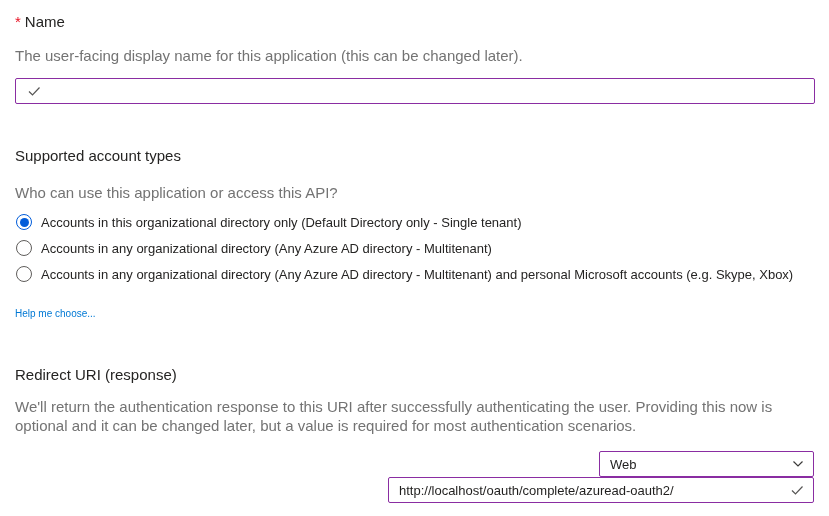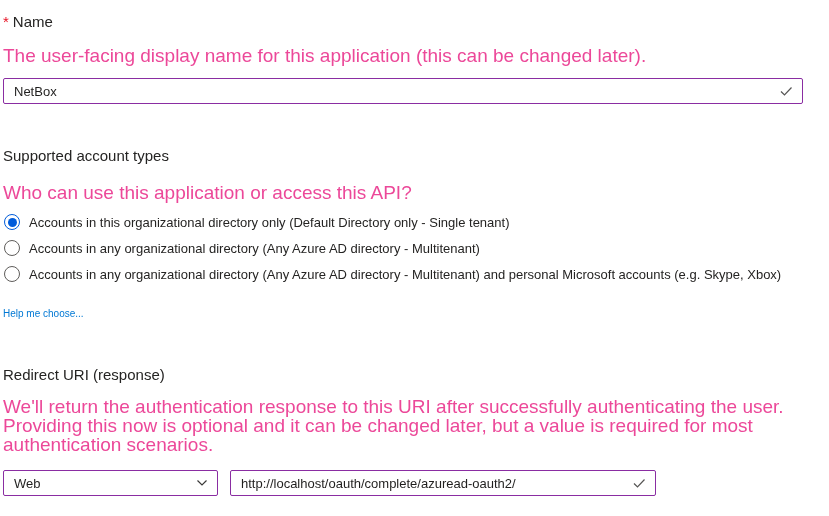--- a/index.html
+++ b/index.html
@@ -3,33 +3,33 @@
 <meta charset="utf-8">
 <style>
   * { margin: 0; padding: 0; box-sizing: border-box; }
   html, body { background: #ffffff; }
   body {
     width: 829px; height: 516px;
     font-family: "Liberation Sans", sans-serif;
     color: #323130;
     overflow: hidden;
   }
-  .page { padding: 12px 15px 0 3px; }
+  .page { padding: 12px 15px 0 3px; margin-left: 12px; }
 
   .section-title {
     font-size: 15px;
     font-weight: 400;
     color: #252423;
     line-height: 20px;
   }
   .required-marker { color: #e81123; margin-right: 4px; }
 
   .desc {
-    font-size: 19px;
-    color: #ec4899;
+    font-size: 15px;
+    color: #737373;
     line-height: 19px;
     max-width: 805px;
   }
 
   
   .field {
     display: flex;
     align-items: center;
     height: 26px;
     border: 1px solid #8a2da2;
@@ -96,20 +96,21 @@
     cursor: pointer;
   }
 
   .section-redirect { margin-top: 44px; }
   .redirect-desc { margin-top: 12px; max-width: 802px; }
 
   .redirect-row {
     display: flex;
     align-items: flex-end;
     margin-top: 16px;
+    flex-direction: column;
   }
   .platform-select {
     width: 215px;
     cursor: pointer;
     justify-content: space-between;
   }
   .platform-select .select-text {
     font-size: 13px;
     color: #201f1e;
   }
@@ -119,21 +120,20 @@
 <body>
 
 <div class="page">
 
   <div>
     <div class="section-title">
       <span class="required-marker">*</span><span>Name</span>
     </div>
     <div class="desc" style="margin-top:14px;">The user-facing display name for this application (this can be changed later).</div>
     <div class="field name-field">
-      <input type="text" value="NetBox" style="">
       <span class="trail-icon">
         <svg width="16" height="16" viewBox="0 0 16 16">
           <path d="M3 8.5 L6.5 12 L13.5 4.5" stroke="#565554" stroke-width="1.2" fill="none"></path>
         </svg>
       </span>
     </div>
   </div>
 
   <div class="section-accounts">
     <div class="section-title">Supported account types</div>

